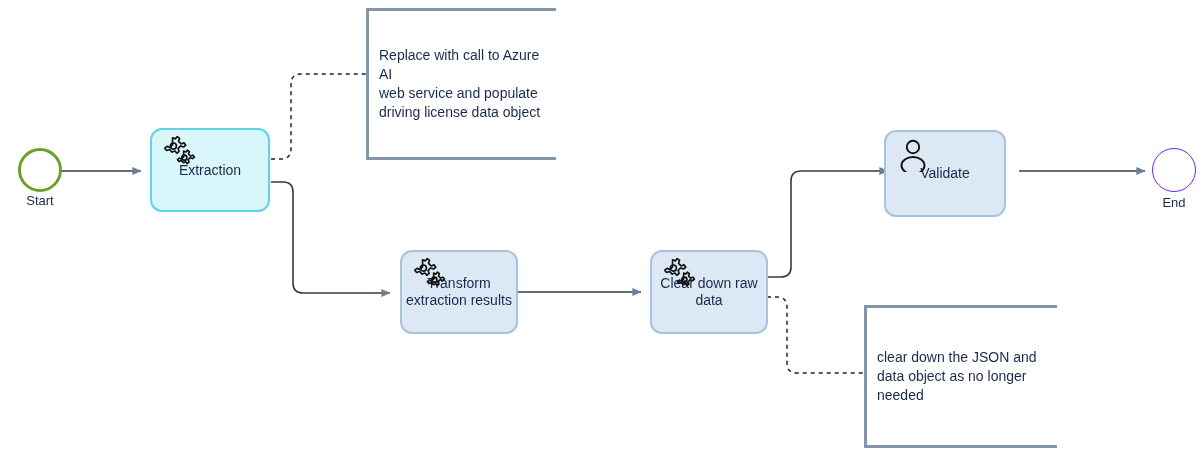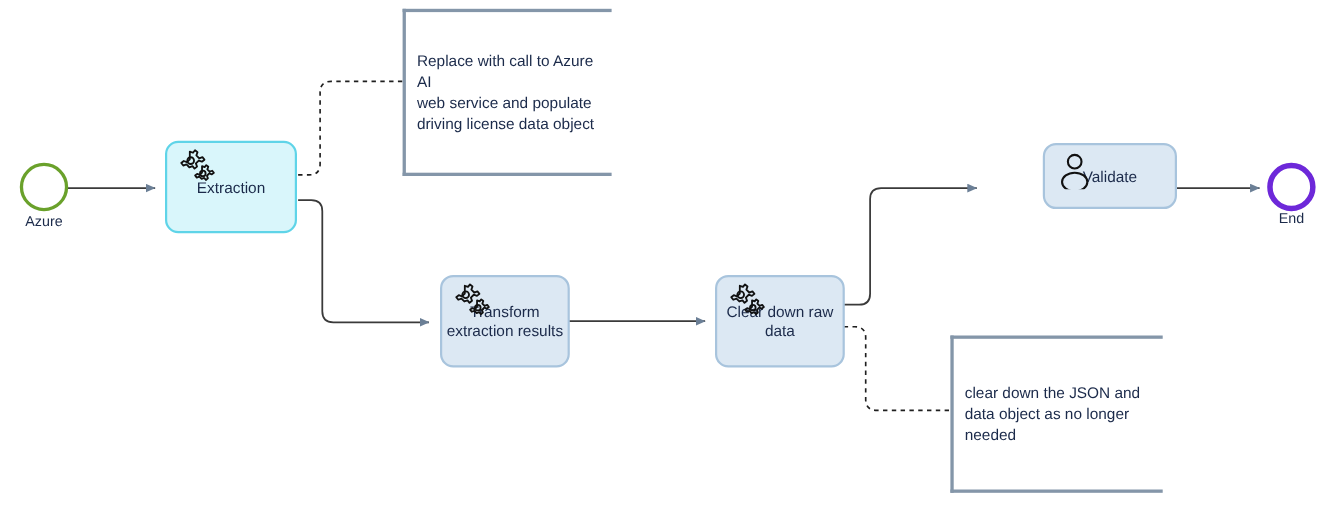--- a/index.html
+++ b/index.html
@@ -31,21 +31,21 @@
   }
   
   .event {
     border-radius: 50%;
     background: #ffffff;
   }
   .event-start {
     border: 3px solid #6aa12b;
   }
   .event-end {
-    border: 5px solid #6d28d9;
+    border: 1px solid #6d28d9;
   }
   .event-label {
     position: absolute;
     left: 50%;
     transform: translateX(-50%);
     top: 100%;
     margin-top: 4px;
     font-size: 13px;
     color: #1b2a4a;
     white-space: nowrap;
@@ -125,21 +125,21 @@
     <path d="M 767,277 L 781,277 Q 791,277 791,267 L 791,181 Q 791,171 801,171 L 888,171" fill="none" stroke="#3a3a3a" stroke-width="1.6" marker-end="url(#arrow)"></path>
 
     <path d="M 1019,171 L 1145,171" fill="none" stroke="#3a3a3a" stroke-width="1.6" marker-end="url(#arrow)"></path>
 
     <path d="M 271,159 L 281,159 Q 291,159 291,149 L 291,84 Q 291,74 301,74 L 366,74" fill="none" stroke="#1f1f1f" stroke-width="1.5" stroke-dasharray="4,4"></path>
 
     <path d="M 767,297 L 777,297 Q 787,297 787,307 L 787,363 Q 787,373 797,373 L 866,373" fill="none" stroke="#1f1f1f" stroke-width="1.5" stroke-dasharray="4,4"></path>
   </svg>
 
   <div class="node event event-start" style="left:18px; top:148px; width:44px; height:44px;">
-    <span class="event-label">Azure</span>
+    <span class="event-label">Start</span>
   </div>
 
   <div class="node task highlight" style="left:150px; top:128px; width:120px; height:84px;">
     <span class="task-icon">
       <svg viewBox="0 0 48 48" width="42" height="42" xmlns="http://www.w3.org/2000/svg">
         <g fill="none" stroke="#111111" stroke-width="1.9" stroke-linejoin="round">
           <path d="M15.5,3.2 l3.3,1.2 l2.1,-2.6 l2.6,2.1 l-1.2,3.3 l3.0,3.0 l3.3,-1.2 l2.1,2.6 l-2.6,2.1 l-3.3,-1.2 l-3.0,3.0 l1.2,3.3 l-2.6,2.1 l-2.1,-2.6 l-3.3,1.2 l-3.0,-3.0 l-3.3,1.2 l-2.1,-2.6 l2.6,-2.1 l3.3,1.2 l3.0,-3.0 z"></path>
           <circle cx="16.4" cy="12.6" r="3.5"></circle>
         </g>
         <g fill="none" stroke="#111111" stroke-width="1.9" stroke-linejoin="round">
@@ -176,21 +176,21 @@
         </g>
         <g fill="none" stroke="#111111" stroke-width="1.9" stroke-linejoin="round">
           <path d="M28.2,18.4 l2.7,1.0 l1.7,-2.1 l2.1,1.7 l-1.0,2.7 l2.4,2.4 l2.7,-1.0 l1.7,2.1 l-2.1,1.7 l-2.7,-1.0 l-2.4,2.4 l1.0,2.7 l-2.1,1.7 l-1.7,-2.1 l-2.7,1.0 l-2.4,-2.4 l-2.7,1.0 l-1.7,-2.1 l2.1,-1.7 l2.7,1.0 l2.4,-2.4 z"></path>
           <circle cx="29.0" cy="25.9" r="2.9"></circle>
         </g>
       </svg>
     </span>
     <span class="task-label">Clear down raw data</span>
   </div>
 
-  <div class="node task" style="left:948px; top:130px; width:122px; height:60px;">
+  <div class="node task" style="left:884px; top:130px; width:122px; height:87px;">
     <span class="task-icon user-icon">
       <svg viewBox="0 0 34 34" width="34" height="34" xmlns="http://www.w3.org/2000/svg">
         <circle cx="17" cy="9" r="6.2" fill="none" stroke="#111111" stroke-width="1.9"></circle>
         <path d="M5.5,27.5 a11.5,8.5 0 0 1 23,0 a11.5,8.5 0 0 1 -23,0 z" fill="none" stroke="#111111" stroke-width="1.9"></path>
       </svg>
     </span>
     <span class="task-label">Validate</span>
   </div>
 
   <div class="node event event-end" style="left:1152px; top:148px; width:44px; height:44px;">

